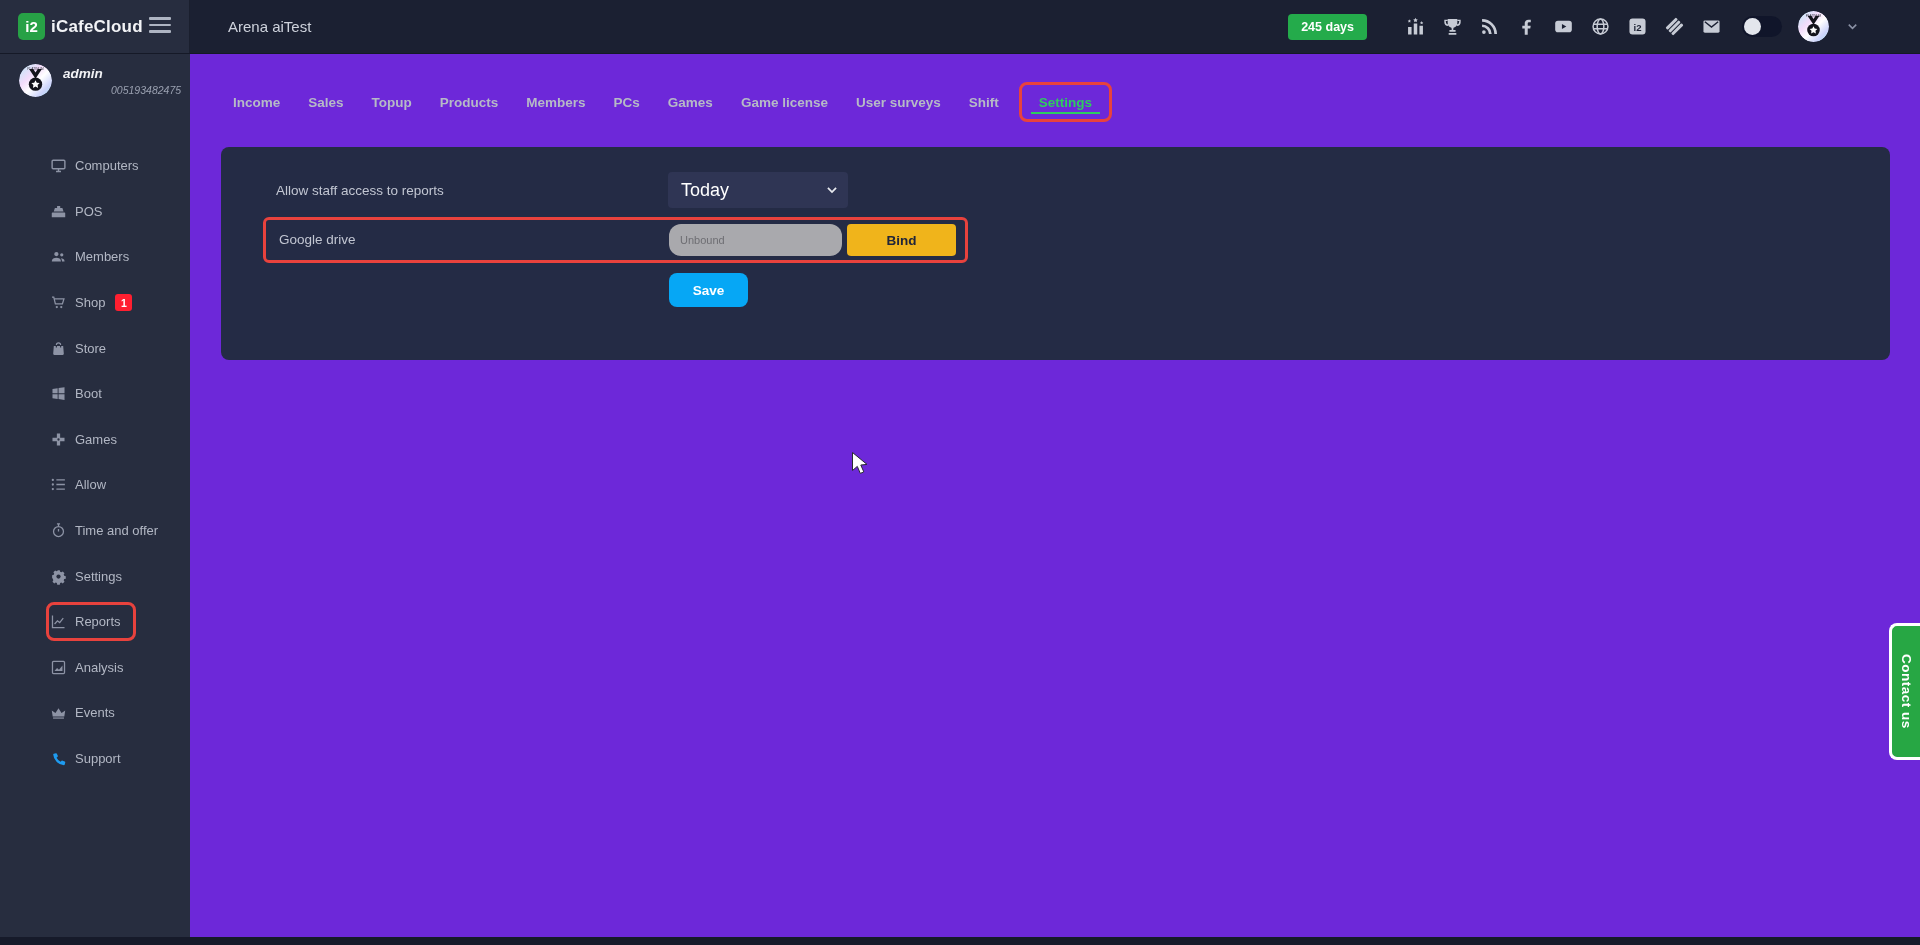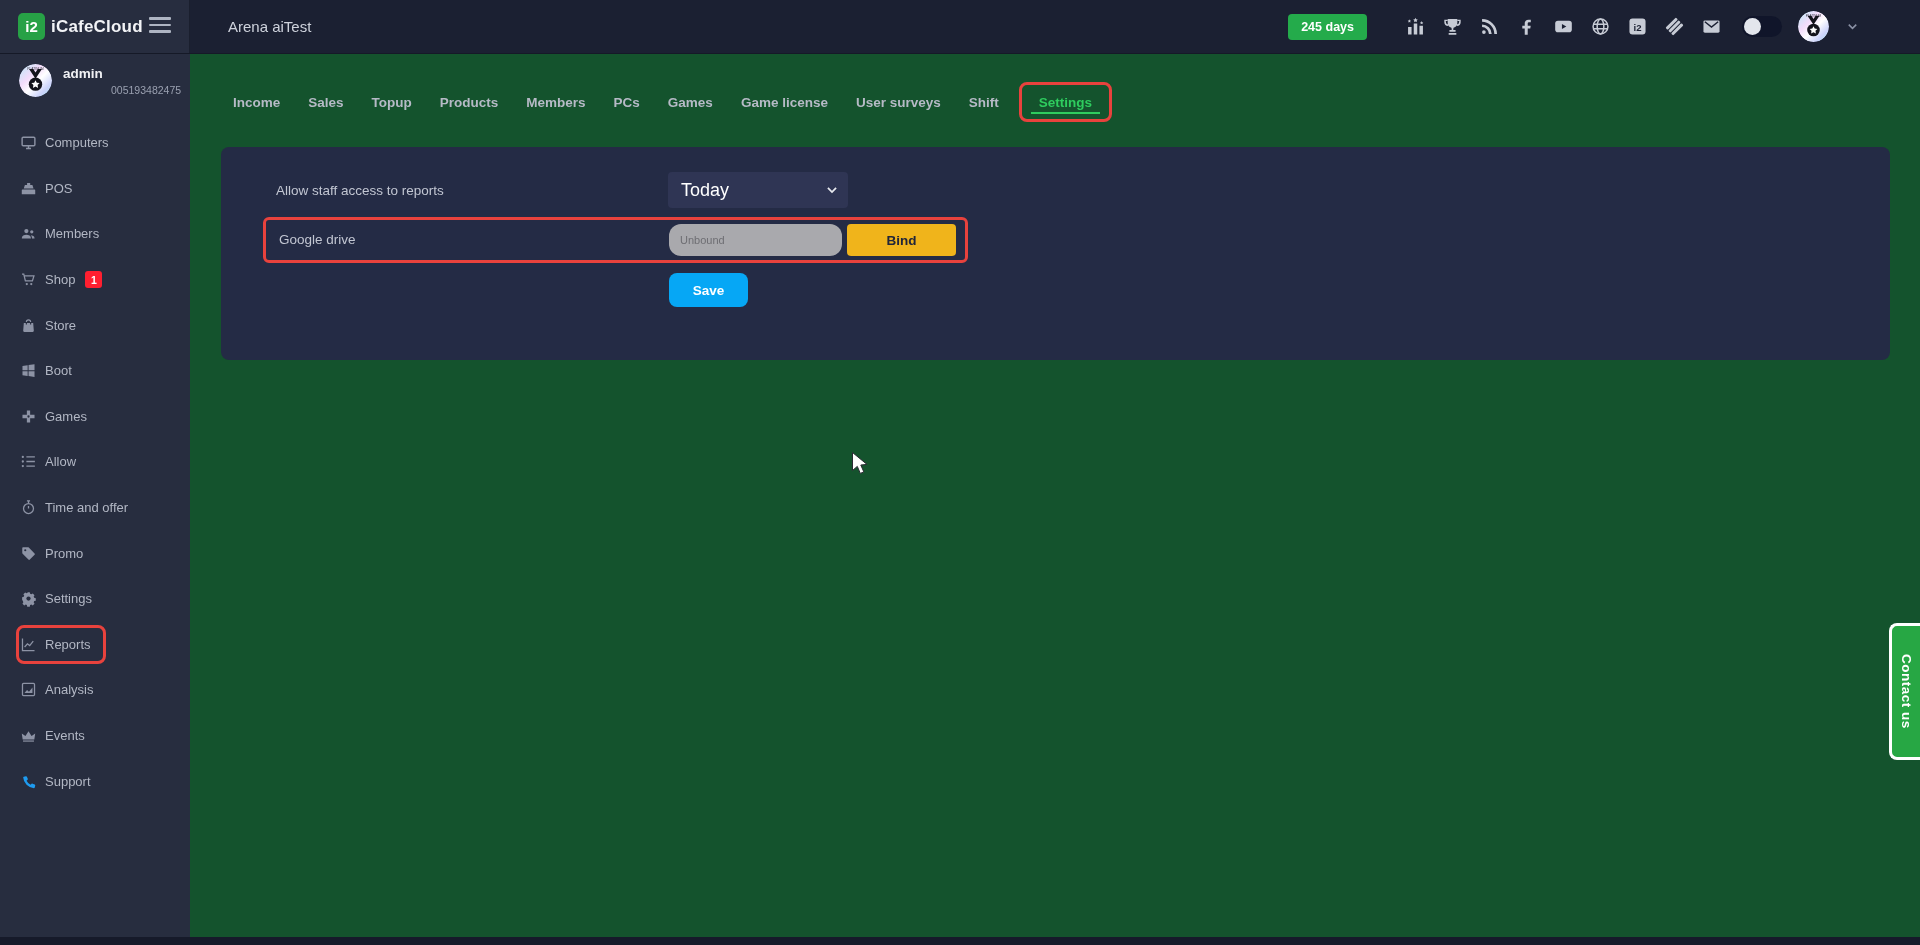--- a/index.html
+++ b/index.html
@@ -20,33 +20,33 @@
   .tb-icon { width:21px; height:21px; color:#c7cbd5; cursor:pointer; display:block; }
   .toggle { width:40px; height:21px; background:#10152a; border-radius:11px; position:relative; cursor:pointer; margin-left:4px; }
   .toggle .knob { position:absolute; left:2px; top:2px; width:17px; height:17px; border-radius:50%; background:#e3e6ec; }
   .avatar { width:31px; height:31px; border-radius:50%; overflow:hidden; flex:0 0 auto; cursor:pointer; }
   .chev { width:15px; height:15px; color:#8b92a6; cursor:pointer; }
 
   
   .sidebar { position:absolute; top:54px; left:0; width:190px; height:891px; background:#272d3f; z-index:10; }
   .user-block { display:flex; align-items:center; padding:10px 0 0 19px; }
   .user-avatar { width:33px; height:33px; border-radius:50%; overflow:hidden; flex:0 0 auto; }
-  .user-meta { margin-left:11px; }
+  .user-meta { margin-left:11px;font-style:italic; }
   .user-name { color:#f0f1f4; font-size:13.5px; font-weight:bold; }
   .user-id { color:#9aa0b0; font-size:10.5px; margin-top:3px;margin-left:48px; }
-  .menu { position:absolute; top:66px; left:0; right:0; }
+  .menu { position:absolute; top:89px; left:0; right:0;padding-left:30px; }
   .menu-item { height:45.6px; display:flex; align-items:center; padding:0 14px 0 20px; cursor:pointer; position:relative; }
   .menu-item svg { width:17px; height:17px; color:#8d93a5; flex:0 0 auto; }
   .menu-item .mi-label { color:#b2b7c4; font-size:13px; margin-left:8px; }
   .shop-badge { margin-left:10px; min-width:17px; height:17px; background:#ff1f30; border-radius:3px; color:#fff; font-size:10.5px; font-weight:bold; display:flex; align-items:center; justify-content:center; padding:0 3px; }
   .support-blue svg { color:#1e9bf0; }
   .hl-reports { position:absolute; left:16px; top:3px; width:90px; height:39px; border:3px solid #e8423d; border-radius:8px; pointer-events:none; }
 
   
-  .main { position:absolute; left:190px; top:54px; right:0; bottom:0; background:#14532d; }
+  .main { position:absolute; left:190px; top:54px; right:0; bottom:0; background:#6d28d9; }
   .tabs { position:absolute; left:29px; top:28px; display:flex; align-items:center; }
   .tab { color:#b6bac6; font-size:13.5px; font-weight:600; padding:10px 14px; cursor:pointer; white-space:nowrap; }
   .tab-settings { color:#2ecc5e; border:3px solid #e8423d; border-radius:8px; padding:10px 17px 9px; margin-left:6px; position:relative; }
   .tab-settings::after { content:""; position:absolute; left:9px; right:9px; bottom:5px; height:2px; background:#2ecc5e; }
 
   .card { position:absolute; left:31px; top:93px; width:1669px; height:213px; background:#242b45; border-radius:8px; }
   .form-label { color:#c2c6d2; font-size:13.5px; }
   .lbl-row1 { position:absolute; left:55px; top:36px; }
   .select-wrap { position:absolute; left:447px; top:25px; width:180px; height:36px; }
   .select-wrap select { width:100%; height:100%; background:#2f3554; color:#fff; border:none; border-radius:4px; padding:0 30px 0 13px; font-size:18px; font-family:"Liberation Sans", sans-serif; appearance:none; -webkit-appearance:none; cursor:pointer; }
@@ -242,27 +242,20 @@
     </div>
     <div class="menu-item">
       <svg viewBox="0 0 24 24" fill="none" stroke="currentColor" stroke-width="1.8">
           <circle cx="12" cy="13.5" r="7"></circle>
           <path d="M12 13.5V9.8M9.8 2.7h4.4M12 2.7v3.2"></path>
         </svg>
       <span class="mi-label">Time and offer</span>
     </div>
     <div class="menu-item">
       <svg viewBox="0 0 24 24" fill="currentColor">
-          <path d="M3.2 11.1V4.6c0-.8.6-1.4 1.4-1.4h6.5c.5 0 .9.2 1.3.5l8.2 8.2c.6.6.6 1.4 0 2l-6.7 6.7c-.6.6-1.4.6-2 0l-8.2-8.2a1.8 1.8 0 01-.5-1.3z"></path>
-          <circle cx="7.4" cy="7.4" r="1.5" fill="#272d3f"></circle>
-        </svg>
-      <span class="mi-label">Promo</span>
-    </div>
-    <div class="menu-item">
-      <svg viewBox="0 0 24 24" fill="currentColor">
           <path d="M10.2 3h3.6l.5 2.3c.6.2 1.2.4 1.7.7l2-1.2 2.5 2.5-1.2 2c.3.5.5 1.1.7 1.7l2.3.5v3.6l-2.3.5c-.2.6-.4 1.2-.7 1.7l1.2 2-2.5 2.5-2-1.2c-.5.3-1.1.5-1.7.7l-.5 2.3h-3.6l-.5-2.3a7.6 7.6 0 01-1.7-.7l-2 1.2-2.5-2.5 1.2-2a7.6 7.6 0 01-.7-1.7L3 13.8v-3.6l2.3-.5c.2-.6.4-1.2.7-1.7l-1.2-2 2.5-2.5 2 1.2c.5-.3 1.1-.5 1.7-.7z"></path>
           <circle cx="12" cy="12" r="3" fill="#272d3f"></circle>
         </svg>
       <span class="mi-label">Settings</span>
     </div>
     <div class="menu-item">
       <svg viewBox="0 0 24 24" fill="none" stroke="currentColor" stroke-width="1.8">
           <path d="M3.5 3.5v17h17"></path>
           <path d="M6.5 15.5l4-4.5 3.2 2.5 5-6.3"></path>
         </svg>

